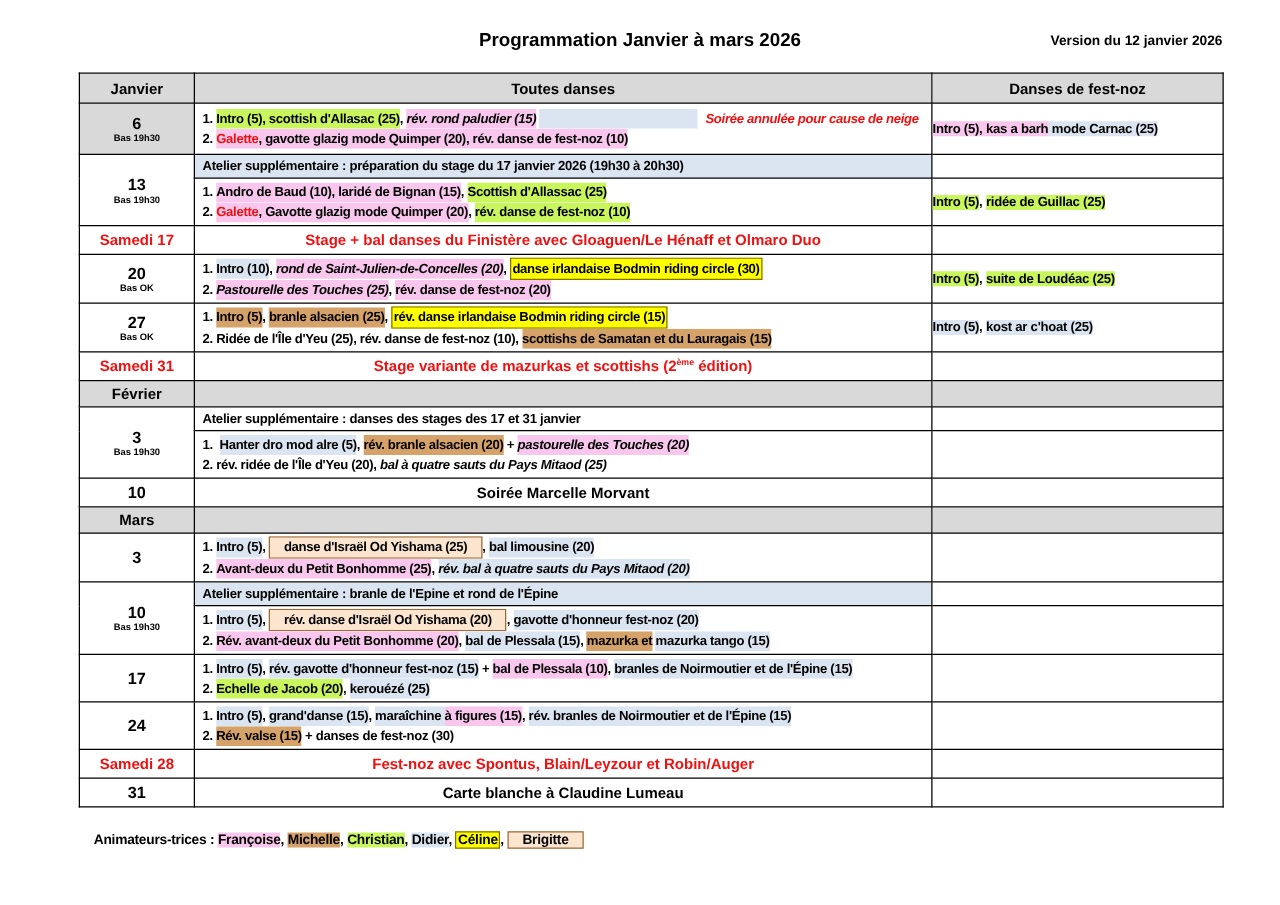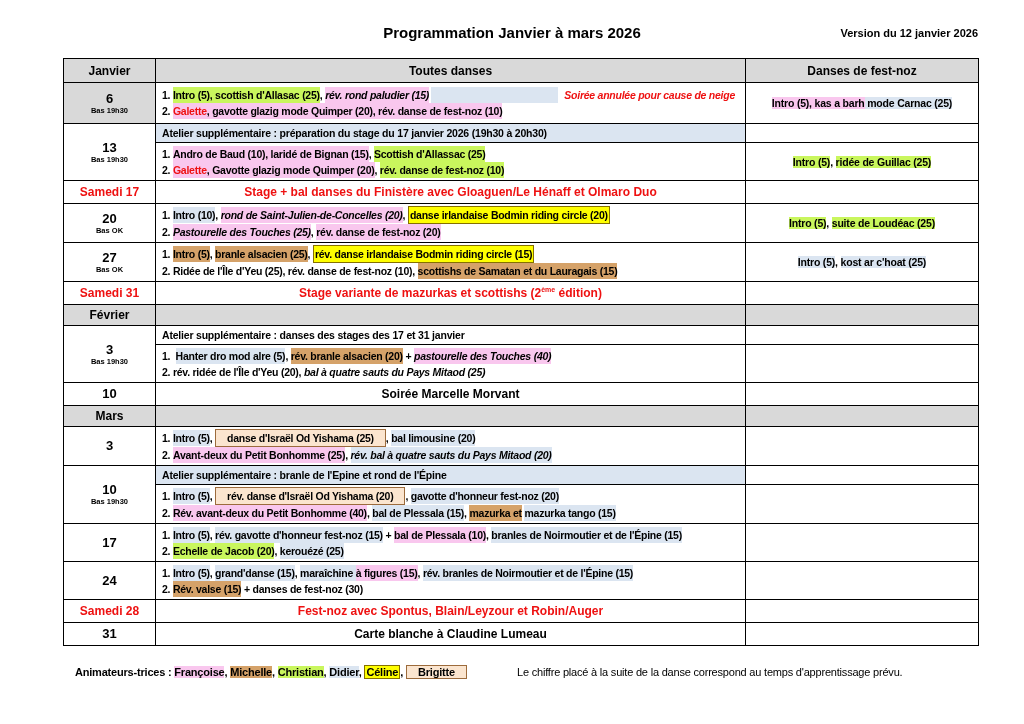--- a/index.html
+++ b/index.html
@@ -18,21 +18,21 @@
   table{border-collapse:collapse; margin-left:63px; table-layout:fixed; width:915px;border-radius:12px;}
   td,th{border:1px solid #000; overflow:hidden;}
   th{background:var(--gray); font-size:12px; height:24px;}
   col.c-date{width:92px;} col.c-main{width:590px;} col.c-fest{width:233px;}
   td.date{text-align:center; vertical-align:middle;}
   td.date .num{font-size:13px; line-height:14px;}
   td.date .sub{font-size:7.5px; line-height:9px;}
   td.date.gray{background:var(--gray);}
   td.red-date{color:var(--red); font-size:12px; text-align:center;}
   td.content{padding:2px 6px; vertical-align:middle;}
-  td.fest{ text-align:center; vertical-align:middle; font-size:10.5px; letter-spacing:-0.2px;}
+  td.fest{ text-align:left; vertical-align:middle; font-size:10.5px; letter-spacing:-0.2px;}
   tr.h2{height:38px;} tr.h2b{height:41px;} tr.h1{height:19px;} tr.hs{height:23px;} tr.hm{height:21px;padding-left:12px;}
   td.month-cell{background:var(--gray);}
   td.month-cell.lbl{font-size:12px; text-align:center;}
   td.center-txt{font-size:12px; text-align:center;}
   td.center-txt .red{color:var(--red);}
   .line{display:flex; align-items:baseline; white-space:pre; font-size:10.5px; line-height:16px; letter-spacing:-0.25px; overflow:hidden;}
   .atelier{font-size:10.5px; letter-spacing:-0.2px;}
   .atelier.bg-blue{background:var(--blue);}
   .seg{white-space:pre;}
   .hl-pink{background:var(--pink);} .hl-tan{background:var(--tan);}
@@ -100,21 +100,21 @@
         <td class="red-date">Samedi 17</td>
         <td class="content center-txt"><span class="seg red">Stage + bal danses du Finistère avec Gloaguen/Le Hénaff et Olmaro Duo</span></td>
         <td class="fest"></td>
       </tr>
       <tr class="h2">
         <td class="date">
           <div class="num">20</div>
           <div class="sub">Bas OK</div>
         </td>
         <td class="content">
-          <div class="line"><span class="seg">1. </span><span class="seg hl-blue">Intro (10)</span><span class="seg">, </span><span class="seg hl-pink it">rond de Saint-Julien-de-Concelles (20)</span><span class="seg">, </span><span class="seg hl-yellow">danse irlandaise Bodmin riding circle (20)</span></div>
+          <div class="line"><span class="seg">1. </span><span class="seg hl-blue">Intro (10)</span><span class="seg">, </span><span class="seg hl-pink it">rond de Saint-Julien-de-Concelles (20)</span><span class="seg">, </span><span class="seg hl-yellow">danse irlandaise Bodmin riding circle (30)</span></div>
           <div class="line"><span class="seg">2. </span><span class="seg hl-pink it">Pastourelle des Touches (25)</span><span class="seg">, </span><span class="seg hl-pink">rév. danse de fest-noz (20)</span></div>
         </td>
         <td class="fest"><span class="seg hl-green">Intro (5)</span><span class="seg">, </span><span class="seg hl-green">suite de Loudéac (25)</span></td>
       </tr>
       <tr class="h2">
         <td class="date">
           <div class="num">27</div>
           <div class="sub">Bas OK</div>
         </td>
         <td class="content">
@@ -136,21 +136,21 @@
       <tr class="h1">
         <td class="date" rowspan="2">
           <div class="num">3</div>
           <div class="sub">Bas 19h30</div>
         </td>
         <td class="content atelier">Atelier supplémentaire : danses des stages des 17 et 31 janvier</td>
         <td class="fest"></td>
       </tr>
       <tr class="h2">
         <td class="content">
-          <div class="line"><span class="seg">1.  </span><span class="seg hl-blue">Hanter dro mod alre (5)</span><span class="seg">, </span><span class="seg hl-tan">rév. branle alsacien (20)</span><span class="seg"> + </span><span class="seg hl-pink it">pastourelle des Touches (40)</span></div>
+          <div class="line"><span class="seg">1.  </span><span class="seg hl-blue">Hanter dro mod alre (5)</span><span class="seg">, </span><span class="seg hl-tan">rév. branle alsacien (20)</span><span class="seg"> + </span><span class="seg hl-pink it">pastourelle des Touches (20)</span></div>
           <div class="line"><span class="seg">2. rév. ridée de l'Île d'Yeu (20), </span><span class="seg it">bal à quatre sauts du Pays Mitaod (25)</span></div>
         </td>
         <td class="fest"></td>
       </tr>
       <tr class="hs">
         <td class="date">
           <div class="num">10</div>
         </td>
         <td class="content center-txt"><span class="seg">Soirée Marcelle Morvant</span></td>
         <td class="fest"></td>
@@ -174,21 +174,21 @@
         <td class="date" rowspan="2">
           <div class="num">10</div>
           <div class="sub">Bas 19h30</div>
         </td>
         <td class="content atelier bg-blue">Atelier supplémentaire : branle de l'Epine et rond de l'Épine</td>
         <td class="fest"></td>
       </tr>
       <tr class="h2">
         <td class="content">
           <div class="line"><span class="seg">1. </span><span class="seg hl-blue">Intro (5)</span><span class="seg">, </span><span class="seg hl-box">rév. danse d'Israël Od Yishama (20)</span><span class="seg">, </span><span class="seg hl-blue">gavotte d'honneur fest-noz (20)</span></div>
-          <div class="line"><span class="seg">2. </span><span class="seg hl-pink">Rév. avant-deux du Petit Bonhomme (40)</span><span class="seg">, </span><span class="seg hl-blue">bal de Plessala (15)</span><span class="seg">, </span><span class="seg hl-tan">mazurka et</span><span class="seg"> </span><span class="seg hl-blue">mazurka tango (15)</span></div>
+          <div class="line"><span class="seg">2. </span><span class="seg hl-pink">Rév. avant-deux du Petit Bonhomme (20)</span><span class="seg">, </span><span class="seg hl-blue">bal de Plessala (15)</span><span class="seg">, </span><span class="seg hl-tan">mazurka et</span><span class="seg"> </span><span class="seg hl-blue">mazurka tango (15)</span></div>
         </td>
         <td class="fest"></td>
       </tr>
       <tr class="h2">
         <td class="date">
           <div class="num">17</div>
         </td>
         <td class="content">
           <div class="line"><span class="seg">1. </span><span class="seg hl-blue">Intro (5)</span><span class="seg">, </span><span class="seg hl-blue">rév. gavotte d'honneur fest-noz (15)</span><span class="seg"> + </span><span class="seg hl-pink">bal de Plessala (10)</span><span class="seg">, </span><span class="seg hl-blue">branles de Noirmoutier et de l'Épine (15)</span></div>
           <div class="line"><span class="seg">2. </span><span class="seg hl-green">Echelle de Jacob (20)</span><span class="seg">, </span><span class="seg hl-blue">kerouézé (25)</span></div>
@@ -216,15 +216,14 @@
         </td>
         <td class="content center-txt"><span class="seg">Carte blanche à Claudine Lumeau</span></td>
         <td class="fest"></td>
       </tr>
     </tbody>
 </table>
 
 <div class="footer">
   <div class="animators"><span class="seg">Animateurs-trices : </span><span><span class="seg hl-pink">Françoise</span><span class="seg">, </span><span class="seg hl-tan">Michelle</span><span class="seg">, </span><span class="seg hl-green">Christian</span><span class="seg">, </span><span class="seg hl-blue">Didier</span><span class="seg">, </span><span class="seg hl-yellow">Céline</span><span class="seg">, </span><span class="seg hl-box">Brigitte</span></span></div>
   <div class="notes">
-    <div class="n1">Le chiffre placé à la suite de la danse correspond au temps d'apprentissage prévu.</div>
   </div>
 </div>
 
 </body></html>

